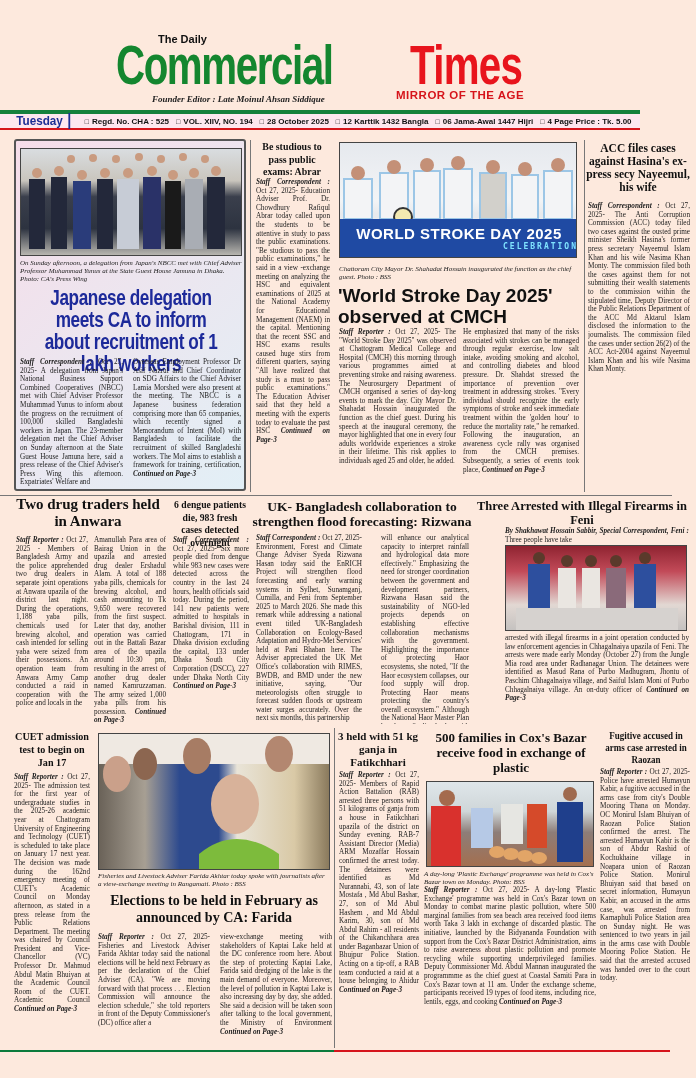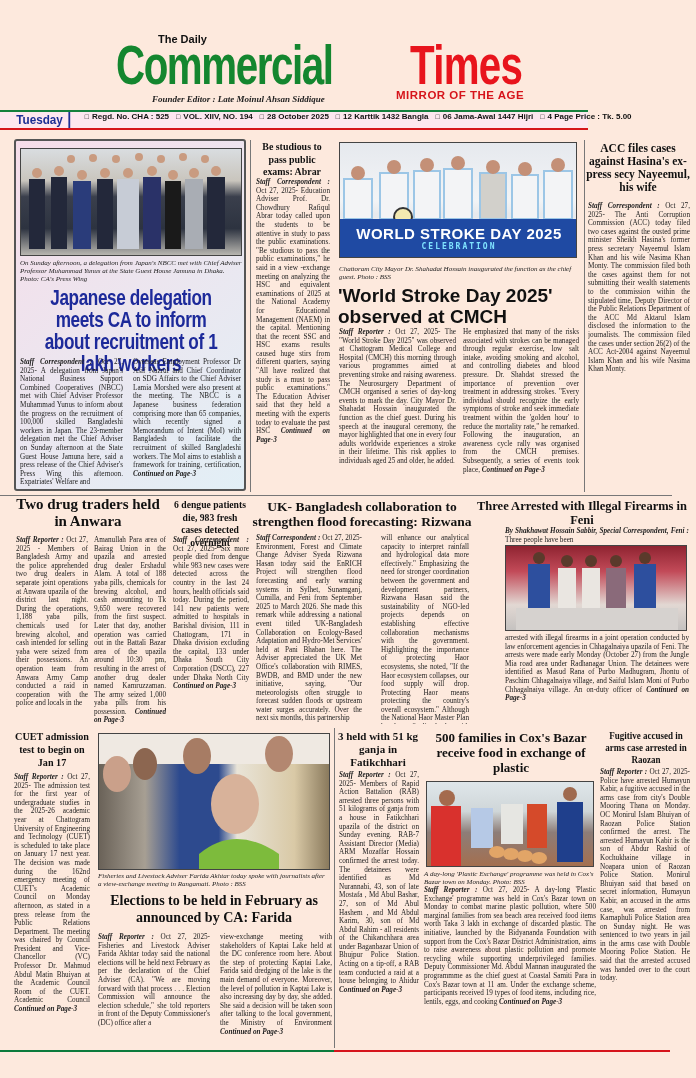--- a/index.html
+++ b/index.html
@@ -11,21 +11,21 @@
 .cont{font-style:italic;font-weight:bold}
 .cap{font-style:italic;font-size:7px;line-height:8.2px;text-align:left;font-family:"Liberation Serif",serif;color:#222}
 .h{font-family:"Liberation Serif",serif;font-weight:bold;text-align:center;color:#111}
 .photo{position:absolute;border:1px solid #444;overflow:hidden}
 
 #mast-the-daily{left:158px;top:33px;font:bold 11px "Liberation Sans",sans-serif;color:#111}
 #mast-commercial{left:116px;top:30px;font:bold 56px "Liberation Sans",sans-serif;color:#14862f;letter-spacing:-2px;transform:scaleX(0.72);transform-origin:left top;line-height:70px}
 #mast-times{left:410px;top:30px;font:bold 56px "Liberation Sans",sans-serif;color:#e8141c;letter-spacing:-1px;transform:scaleX(0.72);transform-origin:left top;line-height:70px}
 #mast-founder{left:152px;top:94px;font:italic bold 9px "Liberation Serif",serif;color:#222}
 #mast-motto{left:396px;top:89px;font:bold 11.5px "Liberation Sans",sans-serif;color:#d6141b;letter-spacing:0.5px}
-#infobar{left:0;top:110px;width:588px;height:20px;border-top:2px solid #15803d;border-bottom:2px solid #d6141b;background:#fde7ef;display:flex;align-items:flex-start}
+#infobar{left:0;top:110px;width:640px;height:20px;border-top:4px solid #15803d;border-bottom:2px solid #d6141b;background:#fde7ef;display:flex;align-items:center}
 #info-day{font:bold 13px "Liberation Sans",sans-serif;color:#1c2f95;padding:0 6px 0 18px;border-right:2px solid #1c2f95;height:16px;line-height:16px;transform:scaleX(0.9);transform-origin:left}
 .info-item{font:bold 8px "Liberation Sans",sans-serif;color:#111;margin-left:7px;white-space:nowrap}
 .info-item::before{content:"\25A1";font-weight:normal;margin-right:3px;font-size:7px}
 
 #lead-box{left:14px;top:139px;width:232px;height:352px;border:2px solid #555;border-radius:3px;background:linear-gradient(135deg,#f6dde9,#e2eff6)}
 #lead-head{left:20px;top:250px;width:222px;font:bold 22px "Liberation Sans",sans-serif;color:#1d2a9a;line-height:22px;text-align:center;transform:scaleX(0.78);transform-origin:center top;letter-spacing:-0.5px}
 .rule{position:absolute;height:2px}
 .vrule{position:absolute;width:1px;background:#777}
 </style>
 </head>
@@ -117,21 +117,21 @@
         <circle cx="87" cy="22" r="7"></circle>
         <circle cx="118" cy="20" r="7"></circle>
         <circle cx="153" cy="24" r="7"></circle>
         <circle cx="185" cy="26" r="7"></circle>
         <circle cx="218" cy="22" r="7"></circle>
       </g>
     <circle cx="63" cy="74" r="9" fill="#f3e9b1" stroke="#333" stroke-width="2"></circle>
     <rect x="0" y="76" width="238" height="40" fill="#1f4aa3"></rect>
   </svg>
   <div class="abs" style="left:0;top:82px;width:238px;text-align:center;font:bold 15px 'Liberation Sans',sans-serif;color:#fff;letter-spacing:0.5px">WORLD STROKE DAY 2025</div>
-  <div class="abs" style="left:0;top:99px;width:238px;text-align:center;font:bold 8px 'DejaVu Sans Mono',monospace;color:#7fe3ff;letter-spacing:2px">CELEBRATION</div>
+  <div class="abs" style="left:0;top:99px;width:238px;text-align:right;font:bold 8px 'DejaVu Sans Mono',monospace;color:#7fe3ff;letter-spacing:2px">CELEBRATION</div>
 </div>
 <div class="abs cap" style="left:339px;top:265px;width:240px">Chattoram City Mayor Dr. Shahadat Hossain inaugurated the function as the chief guest. Photo : BSS</div>
 <div class="abs" style="left:338px;top:285px;width:240px;text-align:left;font:bold 19px 'Liberation Sans',sans-serif;line-height:21px;color:#111">'World Stroke Day 2025' observed at CMCH</div>
 <div class="abs p" style="left:339px;top:328px;width:117px;height:170px;overflow:hidden">
   <span class="by">Staff Reporter :</span>
   <span>Oct 27, 2025- The "World Stroke Day 2025" was observed at Chattogram Medical College and Hospital (CMCH) this morning through various programmes aimed at preventing stroke and raising awareness. The Neurosurgery Department of CMCH organised a series of day-long events to mark the day. City Mayor Dr. Shahadat Hossain inaugurated the function as the chief guest. During his speech at the inaugural ceremony, the mayor highlighted that one in every four adults worldwide experiences a stroke in their lifetime. This risk applies to individuals aged 25 and older, he added.</span>
 </div>
 <div class="abs p" style="left:463px;top:328px;width:116px;height:170px;overflow:hidden">
   <span>He emphasized that many of the risks associated with strokes can be managed through regular exercise, low salt intake, avoiding smoking and alcohol, and controlling diabetes and blood pressure. Dr. Shahdat stressed the importance of prevention over treatment in addressing strokes. "Every individual should recognize the early symptoms of stroke and seek immediate treatment within the 'golden hour' to reduce the mortality rate," he remarked. Following the inauguration, an awareness cycle rally was organised from the CMCH premises. Subsequently, a series of events took place,</span>
   <span class="cont">Continued on Page-3</span>
@@ -169,21 +169,21 @@
   <span>Oct 27, 2025- Environment, Forest and Climate Change Adviser Syeda Rizwana Hasan today said the EnRICH Project will strengthen flood forecasting and early warning systems in Sylhet, Sunamganj, Cumilla, and Feni from September 2025 to March 2026. She made this remark while addressing a national event titled 'UK-Bangladesh Collaboration on Ecology-Based Adaptation and Hydro-Met Services' held at Pani Bhaban here. The Adviser appreciated the UK Met Office's collaboration with RIMES, BWDB, and BMD under the new initiative, saying, "Our meteorologists often struggle to forecast sudden floods or upstream water surges accurately. Over the next six months, this partnership</span>
 </div>
 <div class="abs p" style="left:381px;top:534px;width:88px;height:190px;overflow:hidden">
   <span>will enhance our analytical capacity to interpret rainfall and hydrological data more effectively." Emphasizing the need for stronger coordination between the government and development partners, Rizwana Hasan said the sustainability of NGO-led projects depends on establishing effective collaboration mechanisms with the government. Highlighting the importance of protecting Haor ecosystems, she noted, "If the Haor ecosystem collapses, our food supply will drop. Protecting Haor means protecting the country's overall ecosystem." Although the National Haor Master Plan has been finalized, she said, the Haor Development Board still lacks an approved administrative</span>
   
 </div>
 
 <div class="abs h" style="left:474px;top:499px;width:216px;font-size:12.5px;line-height:14px">Three Arrested with Illegal Firearms in Feni</div>
 <div class="abs p" style="left:505px;top:527px;width:184px;height:18px;overflow:hidden">
   <span class="by">By Shakhawat Hossain Sabbir, Special Correspondent, Feni :</span>
-  <span>Three people have been</span>
+  <span>Three people have take</span>
 </div>
 <div class="photo" style="left:505px;top:545px;width:182px;height:86px;background:linear-gradient(180deg,#8f2431 0%,#c24a58 30%,#e2d8d3 70%,#c5c2c0 100%)">
   <svg width="182" height="86" viewBox="0 0 182 86">
     <g>
         <rect x="22" y="18" width="22" height="46" fill="#2d4f9e"></rect>
         <rect x="52" y="22" width="18" height="44" fill="#eae6e1"></rect>
         <rect x="76" y="22" width="18" height="44" fill="#eae6e1"></rect>
         <rect x="100" y="22" width="20" height="44" fill="#8a6a7a"></rect>
         <rect x="128" y="18" width="22" height="46" fill="#2d4f9e"></rect>
       </g>

